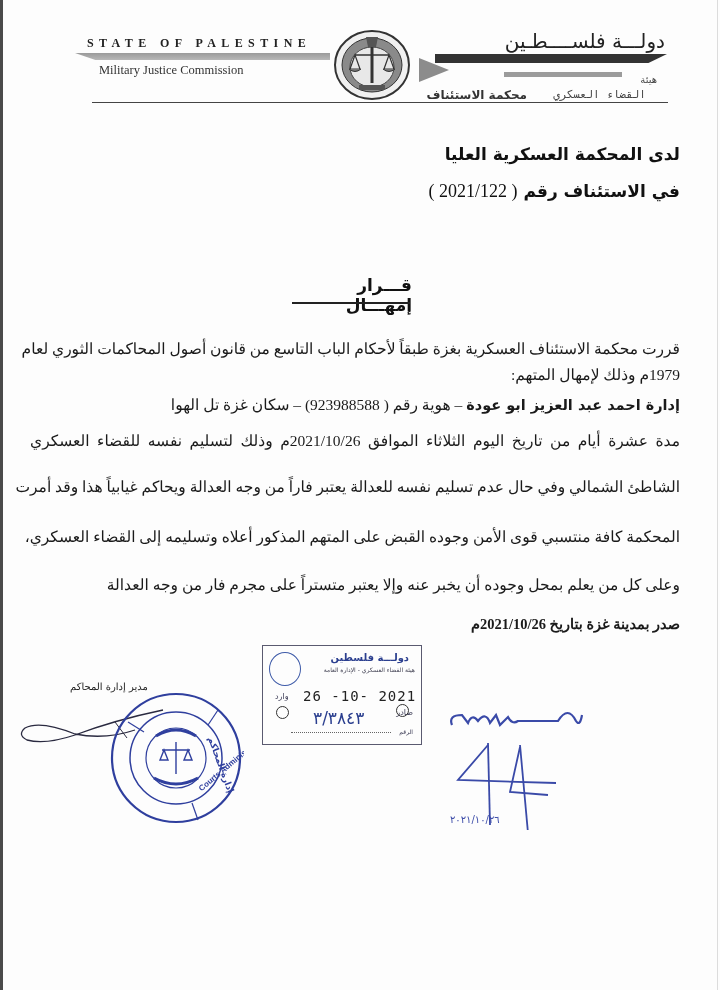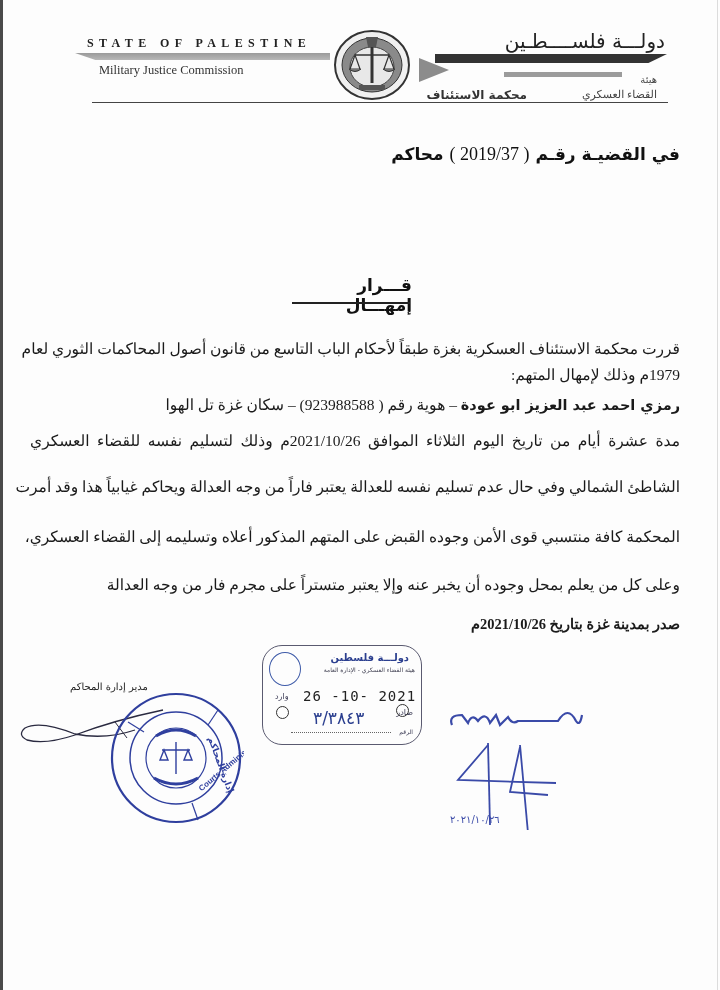--- a/index.html
+++ b/index.html
@@ -35,21 +35,21 @@
     clip-path: polygon(0 0, 100% 0, 92% 100%, 0 100%);
   }
   .lh-ar-bar2 {
     position: absolute; top: 44px; right: 55px; width: 118px; height: 5px; background: #9b9b9b;
   }
   .lh-ar-wedge {
     position: absolute; top: 30px; right: 228px; width: 30px; height: 24px; background: #8c8c8c;
     clip-path: polygon(0 0, 100% 50%, 0 100%);
   }
   .lh-ar-heia { position: absolute; top: 46px; right: 20px; font-family: "DejaVu Sans", sans-serif; font-size: 10px; color: #444; }
-  .lh-ar-qada { position: absolute; top: 60px; right: 20px; font-family: Liberation Serif, serif; font-size: 11px; color: #444; }
+  .lh-ar-qada { position: absolute; top: 60px; right: 31px; font-family: Liberation Mono, monospace; font-size: 11px; color: #444; }
   .lh-ar-mahkama { position: absolute; top: 60px; right: 150px; font-family: "DejaVu Sans", sans-serif; font-size: 12px; color: #333; font-weight: bold; }
   .lh-rule { position: absolute; left: 92px; top: 102px; width: 576px; height: 1px; background: #444; }
 
   
   .heading-block { position: absolute; right: 40px; top: 136px; direction: rtl; text-align: right; }
   .heading-line {
     font-family: "DejaVu Sans", sans-serif; font-weight: bold; font-size: 17px;
     line-height: 37px; color: #111; white-space: nowrap;
   }
   .heading-line .num { font-family: "Liberation Serif", serif; font-weight: normal; font-size: 18px; }
@@ -65,21 +65,21 @@
   .body-text {
     position: absolute; left: 30px; width: 650px; direction: rtl; text-align: right;
     font-family: "Liberation Serif", serif; font-size: 15.5px; color: #1a1a1a; white-space: nowrap;
   }
   .body-text b { font-family: "DejaVu Sans", sans-serif; font-size: 14.5px; }
   .justify { text-align: justify; text-align-last: justify; }
 
   
   .date-stamp {
     position: absolute; left: 262px; top: 645px; width: 158px; height: 98px;
-    border: 1.5px solid #5a5a70; border-radius: 20px; color: #3b3b55; direction: ltr;
+    border: 1.5px solid #5a5a70; border-radius: 0; color: #3b3b55; direction: ltr;
   }
   .date-stamp .inner-seal {
     position: absolute; left: 6px; top: 6px; width: 30px; height: 32px; border-radius: 50%;
     border: 1.5px solid #3d5aa8;
   }
   .ds-title { position: absolute; right: 12px; top: 6px; font-family: "DejaVu Sans", sans-serif; font-size: 10px; color: #2b3f8f; font-weight: bold; }
   .ds-sub { position: absolute; right: 6px; top: 20px; font-family: "DejaVu Sans", sans-serif; font-size: 6px; color: #445; }
   .ds-date { position: absolute; left: 40px; top: 42px; font-family: "DejaVu Sans Mono", monospace; font-size: 14px; color: #222; letter-spacing: 1px; }
   .ds-in { position: absolute; left: 12px; top: 46px; font-family: "DejaVu Sans", sans-serif; font-size: 8px; }
   .ds-out { position: absolute; right: 8px; top: 46px; font-family: "DejaVu Sans", sans-serif; font-size: 8px; margin-top: 16px; }
@@ -129,34 +129,34 @@
   <div class="lh-ar-bar1"></div>
   <div class="lh-ar-wedge"></div>
   <div class="lh-ar-bar2"></div>
   <div class="lh-ar-heia">هيئة</div>
   <div class="lh-ar-qada">القضاء العسكري</div>
   <div class="lh-ar-mahkama">محكمة الاستئناف</div>
 </div>
 <div class="lh-rule"></div>
 
 <div class="heading-block">
+  <div class="heading-line">لدى المحكمة العسكرية العليا</div>
   <div class="heading-line">
-    <span>في القضيـة رقـم</span>
-    <span class="num">( 2019/37 )</span>
-    <span>محاكم</span>
+    <span>في الاستئناف رقم</span>
+    <span class="num">( 2021/122 )</span>
   </div>
 </div>
 
 <div class="decision-title">قـــرار إمهـــال</div>
 <div class="decision-underline"></div>
 
 <div class="body-text justify" style="top:340px;">قررت محكمة الاستئناف العسكرية بغزة طبقاً لأحكام الباب التاسع من قانون أصول المحاكمات الثوري لعام</div>
 <div class="body-text" style="top:366px;">1979م وذلك لإمهال المتهم:</div>
 <div class="body-text" style="top:396px;">
-  <b>رمزي احمد عبد العزيز ابو عودة</b><span> – هوية رقم ( 923988588) – سكان غزة تل الهوا</span>
+  <b>إدارة احمد عبد العزيز ابو عودة</b><span> – هوية رقم ( 923988588) – سكان غزة تل الهوا</span>
 </div>
 <div class="body-text justify" style="top:432px;">مدة عشرة أيام من تاريخ اليوم الثلاثاء الموافق 2021/10/26م وذلك لتسليم نفسه للقضاء العسكري</div>
 <div class="body-text justify" style="top:478px;">الشاطئ الشمالي وفي حال عدم تسليم نفسه للعدالة يعتبر فاراً من وجه العدالة ويحاكم غيابياً هذا وقد أمرت</div>
 <div class="body-text justify" style="top:528px;">المحكمة كافة منتسبي قوى الأمن وجوده القبض على المتهم المذكور أعلاه وتسليمه إلى القضاء العسكري،</div>
 <div class="body-text" style="top:576px;">وعلى كل من يعلم بمحل وجوده أن يخبر عنه وإلا يعتبر متستراً على مجرم فار من وجه العدالة</div>
 <div class="body-text" style="top:616px; font-weight:bold; font-size:14.5px;">صدر بمدينة غزة بتاريخ 2021/10/26م</div>
 
 <div class="date-stamp">
   <div class="inner-seal"></div>
   <div class="ds-title">دولـــة فلسطين</div>

